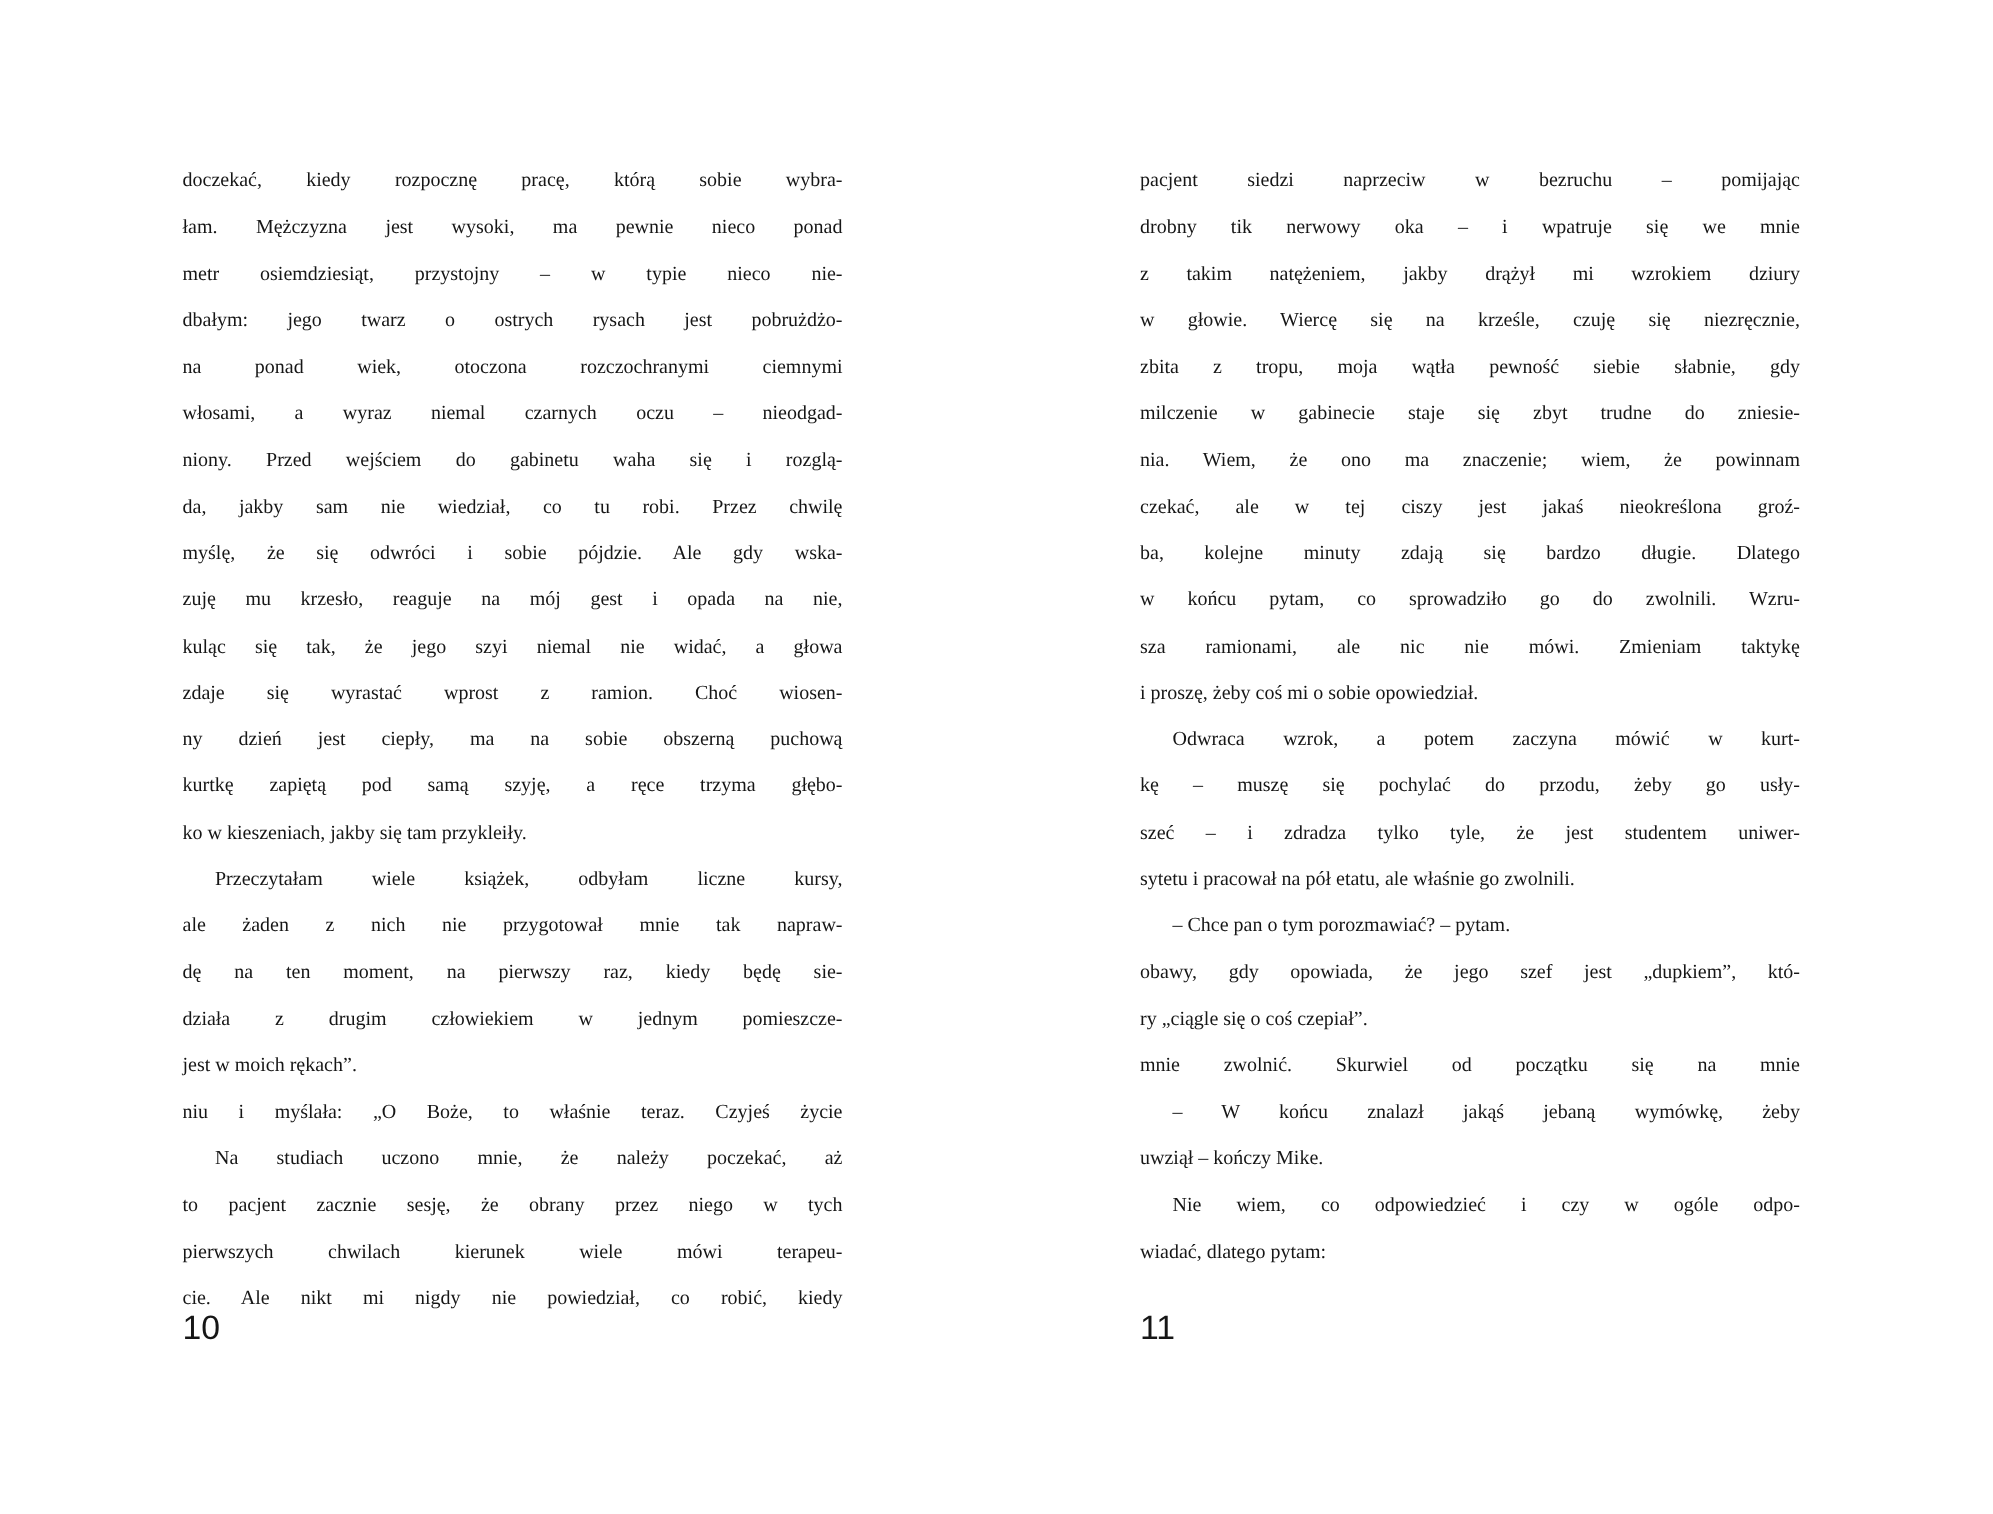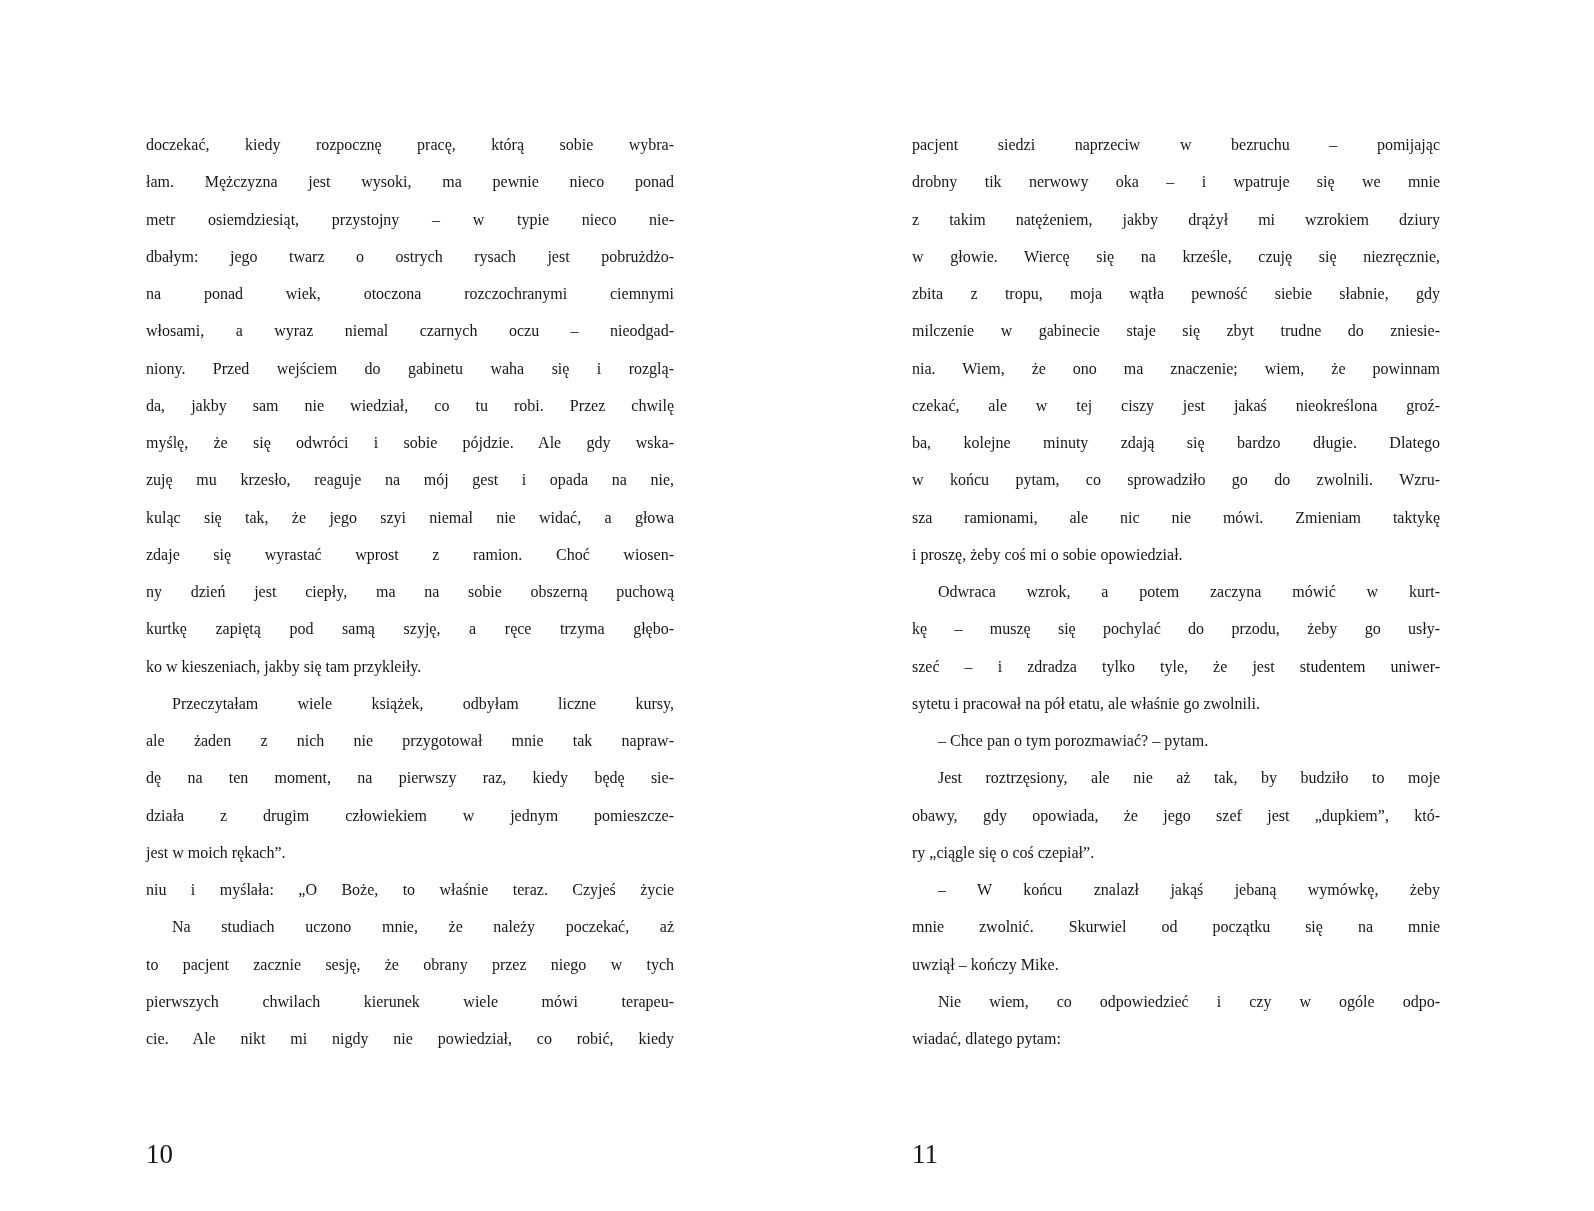--- a/index.html
+++ b/index.html
@@ -45,23 +45,23 @@
   .line.no-just {
     text-align: center;
     text-align-last: left;
   }
   .line.indent {
     text-indent: 26px;
   }
 
   .pagenum {
     position: absolute;
-    top: 1140px;
+    top: 1048px;
     width: 528px;
-    font-family: Liberation Serif, serif;
+    font-family: Liberation Sans, sans-serif;
     font-size: 27px;
     line-height: 28px;
     color: #161616;
   }
   .page.left  .pagenum { left: 146px; text-align: left; }
   .page.right .pagenum { left: 115px; text-align: left; }
 </style>
 </head>
 <body>
 
@@ -110,25 +110,24 @@
         <div class="line">czekać, ale w tej ciszy jest jakaś nieokreślona groź-</div>
         <div class="line">ba, kolejne minuty zdają się bardzo długie. Dlatego</div>
         <div class="line">w końcu pytam, co sprowadziło go do zwolnili. Wzru-</div>
         <div class="line">sza ramionami, ale nic nie mówi. Zmieniam taktykę</div>
         <div class="line no-just">i proszę, żeby coś mi o sobie opowiedział.</div>
         <div class="line indent">Odwraca wzrok, a potem zaczyna mówić w kurt-</div>
         <div class="line">kę – muszę się pochylać do przodu, żeby go usły-</div>
         <div class="line">szeć – i zdradza tylko tyle, że jest studentem uniwer-</div>
         <div class="line no-just">sytetu i pracował na pół etatu, ale właśnie go zwolnili.</div>
         <div class="line indent no-just">– Chce pan o tym porozmawiać? – pytam.</div>
-        <div class="line indent">Jest roztrzęsiony, ale nie aż tak, by budziło to moje</div>
         <div class="line">obawy, gdy opowiada, że jego szef jest „dupkiem”, któ-</div>
         <div class="line no-just">ry „ciągle się o coś czepiał”.</div>
+        <div class="line">mnie zwolnić. Skurwiel od początku się na mnie</div>
         <div class="line indent">– W końcu znalazł jakąś jebaną wymówkę, żeby</div>
-        <div class="line">mnie zwolnić. Skurwiel od początku się na mnie</div>
         <div class="line no-just">uwziął – kończy Mike.</div>
         <div class="line indent">Nie wiem, co odpowiedzieć i czy w ogóle odpo-</div>
         <div class="line no-just">wiadać, dlatego pytam:</div>
       </div>
     <div class="pagenum">11</div>
   </section>
 
 </main>
 
 </body></html>

